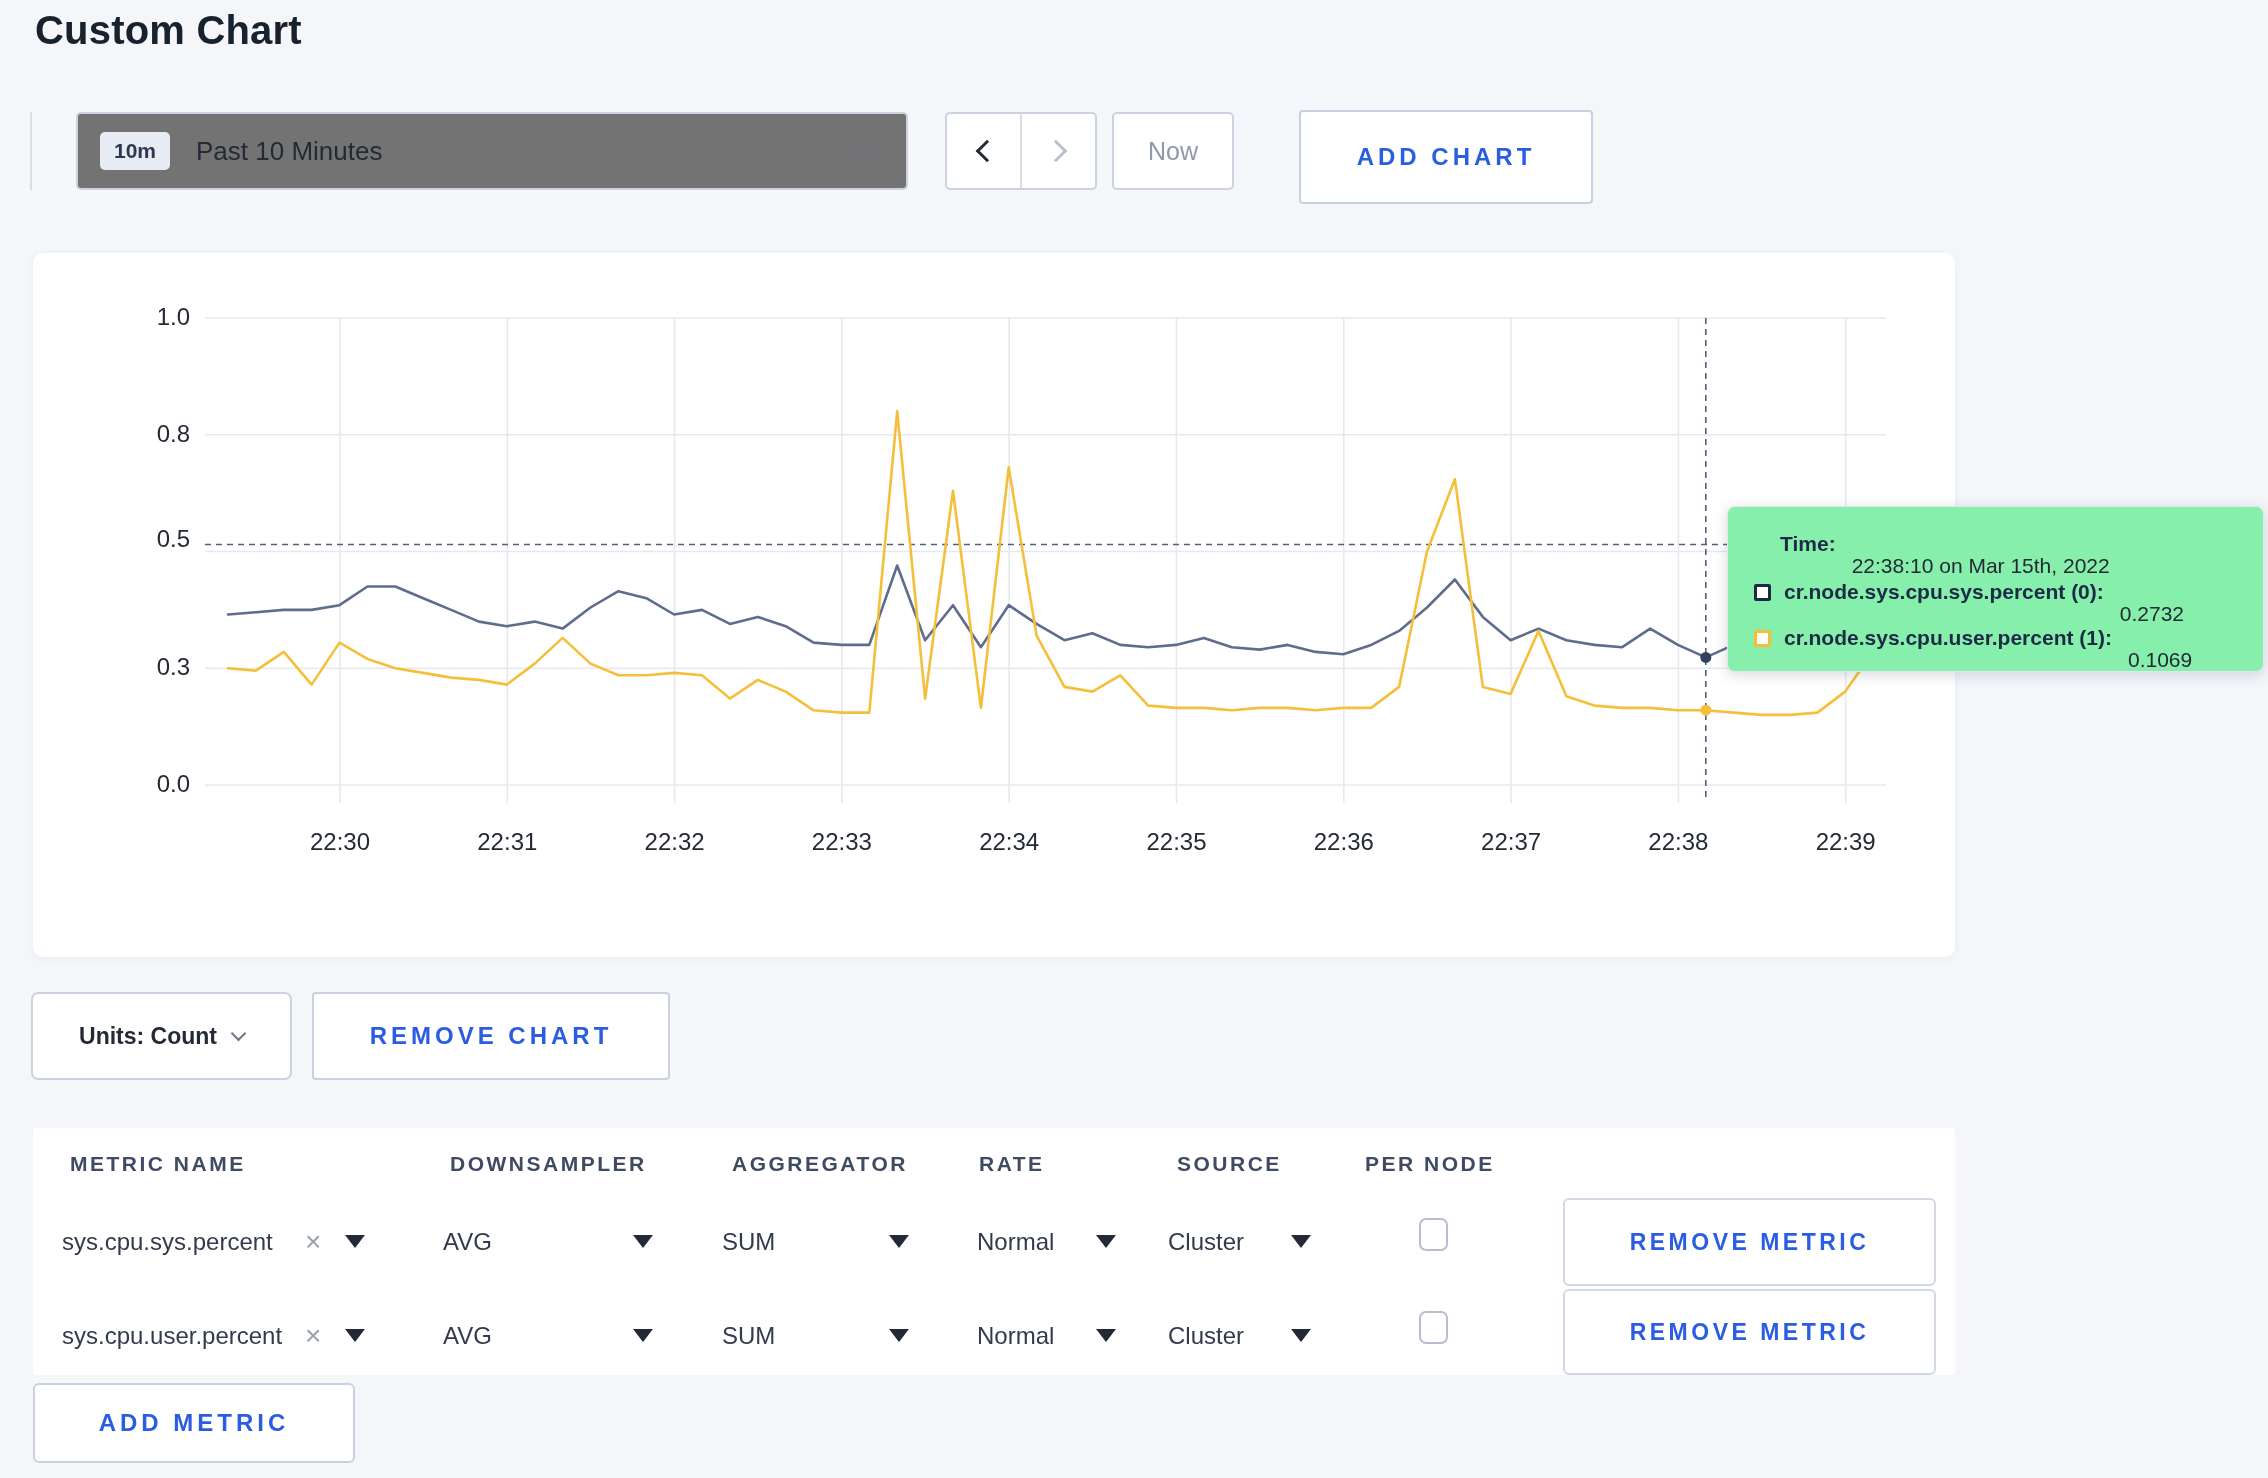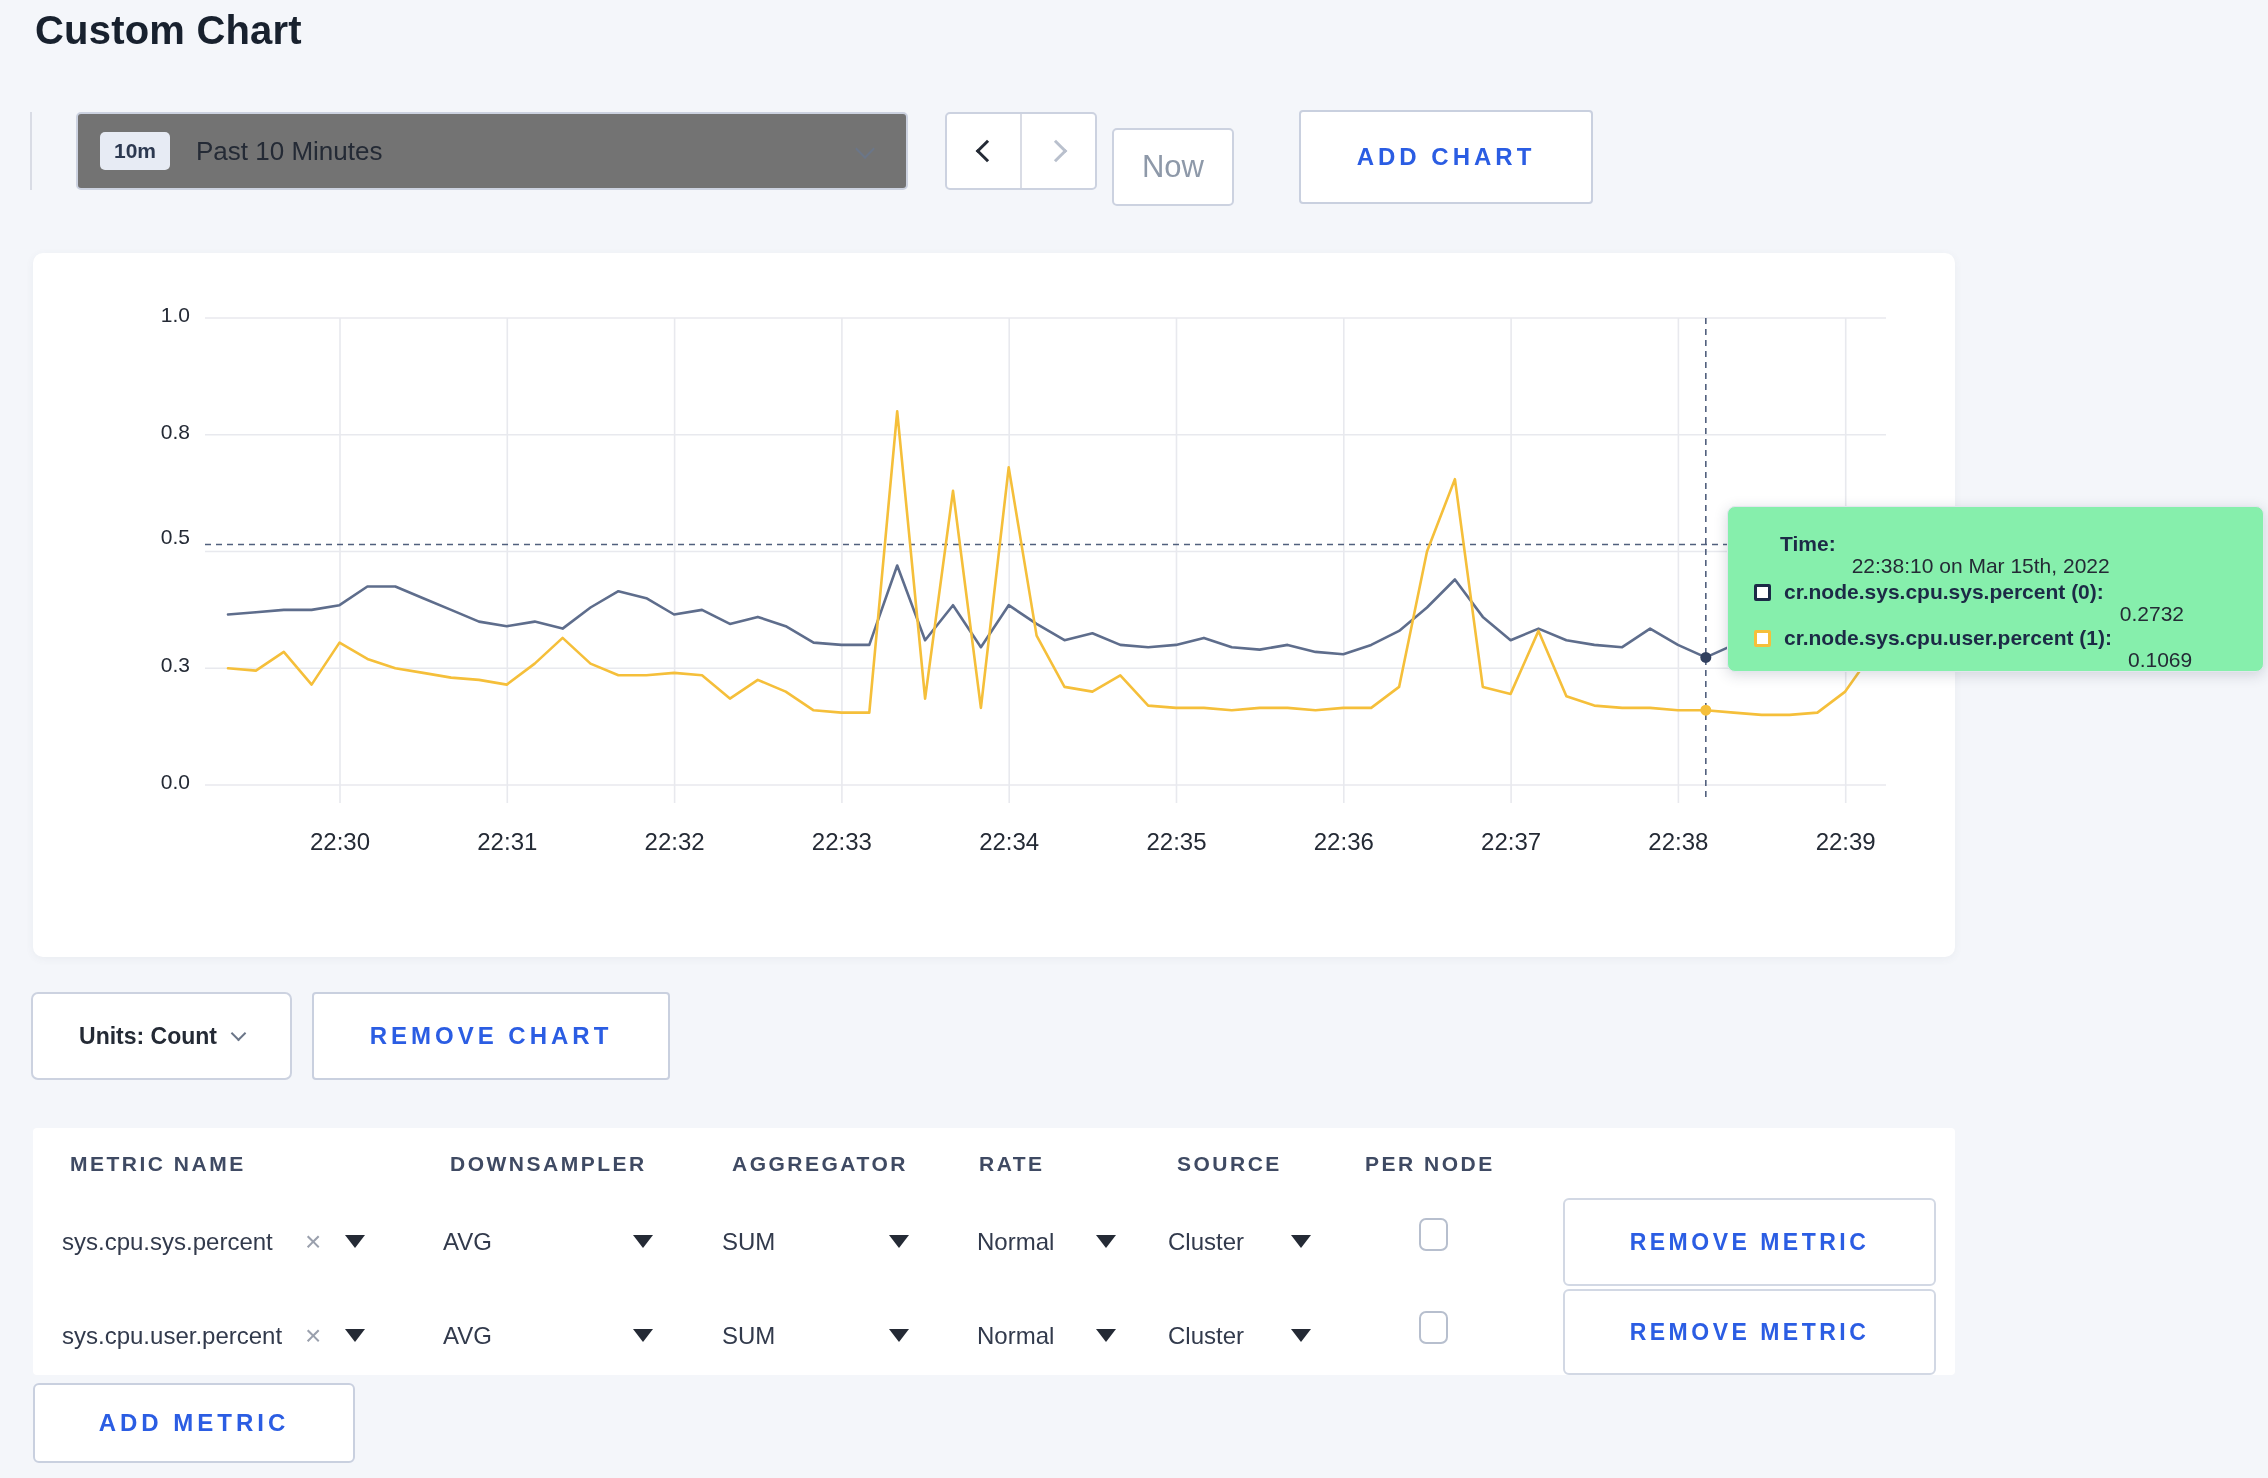--- a/index.html
+++ b/index.html
@@ -18,31 +18,31 @@
   .chev { display:inline-block; width:14px; height:14px; border-right:2.5px solid #6b7688; border-bottom:2.5px solid #6b7688; transform:rotate(45deg); }
   .time-dropdown .chev { position:absolute; right:34px; top:28px; }
 
   .arrow-group { position:absolute; left:945px; top:112px; width:152px; height:78px; background:#fff;
                  border:2px solid #ccd2e0; border-radius:5px; display:flex; }
   .arrow-btn { flex:1; display:flex; align-items:center; justify-content:center; cursor:pointer; }
   .arrow-btn + .arrow-btn { border-left:2px solid #d9dce5; }
   .chev-left { width:16px; height:16px; border-left:3.5px solid #242a35; border-bottom:3.5px solid #242a35; transform:rotate(45deg); margin-left:6px; }
   .chev-right { width:16px; height:16px; border-right:3.5px solid #b9c0cd; border-bottom:3.5px solid #b9c0cd; transform:rotate(-45deg); margin-right:6px; }
 
-  .now-btn { position:absolute; left:1112px; top:128px; width:122px; height:78px; background:#fff; border:2px solid #ccd2e0;
-             border-radius:5px; font-size:31px; color:#8e99a9; display:flex; align-items:center; justify-content:center; }
+  .now-btn { position:absolute; left:1112px; top:112px; width:122px; height:78px; background:#fff; border:2px solid #ccd2e0;
+             border-radius:5px; font-size:25px; color:#8e99a9; display:flex; align-items:center; justify-content:center; }
   .btn-blue { background:#fff; border:2px solid #c9d0df; border-radius:4px; color:#2b5de3; font-weight:600;
               letter-spacing:4px; display:flex; align-items:center; justify-content:center; cursor:pointer; }
   .add-chart-btn { position:absolute; left:1299px; top:110px; width:294px; height:94px; font-size:24px; }
 
   
   .chart-card { position:absolute; left:33px; top:253px; width:1922px; height:704px; background:#fff; border-radius:10px;
                 box-shadow:0 2px 8px rgba(70,80,110,.06); }
   .chart-card svg { position:absolute; left:0; top:0; }
-  .y-axis-labels div { position:absolute; left:57px; width:100px; text-align:right; font-size:21px; color:#242a35; }
+  .y-axis-labels div { position:absolute; left:57px; width:100px; text-align:right; font-size:24px; color:#242a35; }
   .x-axis-labels div { position:absolute; top:575px; width:140px; text-align:center; font-size:24px; color:#242a35; }
 
   
   .chart-tooltip { position:absolute; left:1727px; top:506px; width:537px; height:166px; background:#86efac;
                    border:1px solid #e3e6ee; border-radius:8px; box-shadow:0 3px 14px rgba(40,50,80,.18); font-size:21px; }
   .tt-row { position:absolute; left:26px; right:16px; height:30px; display:flex; align-items:center; white-space:nowrap; }
   .tt-time { top:22px; left:52px; }
   .tt-s0 { top:70px; }
   .tt-s1 { top:116px; }
   .tt-label { font-weight:700; color:#1c2a46; }

